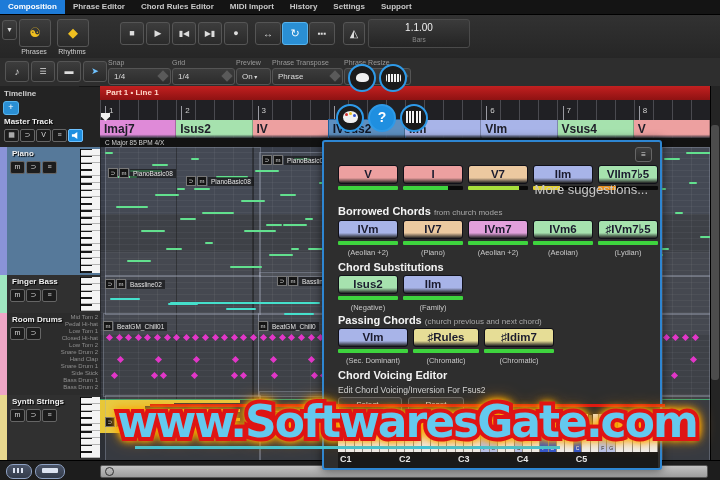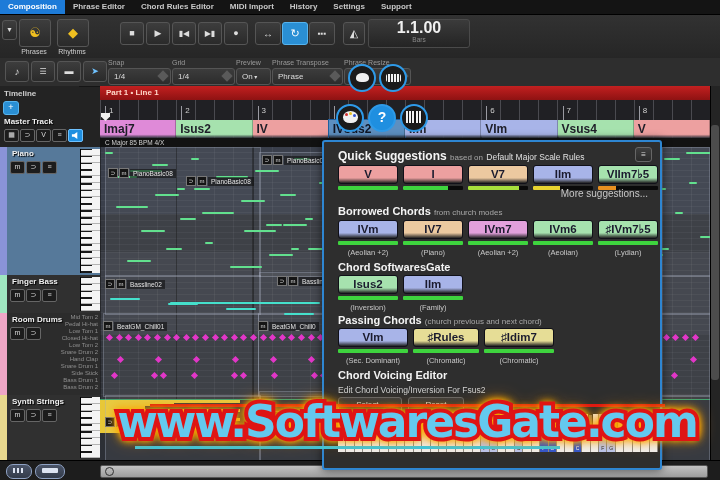--- a/index.html
+++ b/index.html
@@ -13,21 +13,21 @@
   #app-circle{position:absolute;right:4px;top:1px;width:11px;height:11px;border-radius:50%;background:#2a2a2a;border:1px solid #888;color:#eee;font-size:7px;text-align:center;line-height:11px;font-weight:bold}
   
   #toolbar1{position:absolute;left:0;top:14px;width:720px;height:44px;background:linear-gradient(#323232,#262626);border-bottom:1px solid #111}
   #toolbar2{position:absolute;left:0;top:58px;width:720px;height:28px;background:#2e2e2e;border-bottom:1px solid #151515}
   .tbtn{position:absolute;background:linear-gradient(#3d3d3d,#2a2a2a);border:1px solid #555;border-radius:3px;color:#ddd;text-align:center}
   .tbtn.blue{background:#2a8fd4;border-color:#56b4ef;color:#fff}
   .tlabel{position:absolute;font-size:7px;color:#9a9a9a;white-space:nowrap}
   .spinbox{position:absolute;height:15px;background:linear-gradient(#3c3c3c,#2c2c2c);border:1px solid #555;border-radius:3px;color:#ddd;font-size:8px;line-height:15px;padding-left:5px}
   .spin-dia{position:absolute;right:3px;top:3px;width:8px;height:8px;background:#5a5a5a;transform:rotate(45deg)}
   .disp{position:absolute;background:linear-gradient(#3b3b3b,#242424);border:1px solid #4a4a4a;border-radius:3px;text-align:center}
-  .disp .v{font-size:16px;color:#f0f0f0;font-weight:bold;line-height:16px}
+  .disp .v{font-size:10px;color:#f0f0f0;font-weight:normal;line-height:16px}
   .disp .u{font-size:6.5px;color:#8a8a8a;line-height:7px}
   .iconlabel{position:absolute;font-size:7px;color:#cfcfcf;text-align:center}
   
   .circle{position:absolute;width:28px;height:28px;border-radius:50%;border:2.5px solid #2e9ae8;background:#1b1b1b;box-sizing:border-box;z-index:25;text-align:center}
   .circle.help{background:#1f8fe0;color:#fff;font-weight:bold;font-size:14px;line-height:23px}
   
   #leftpanel{position:absolute;left:0;top:86px;width:79px;height:374px;background:#232323}
   .strip{position:absolute;left:0;width:7px}
   .track-name{position:absolute;font-size:8px;font-weight:bold;color:#f0f0f0;text-shadow:1px 1px 1px #000}
   .mini-btn{position:absolute;width:13px;height:11px;background:#1c1c1c;border:1px solid #666;border-radius:2px;color:#ddd;font-size:7px;line-height:10px;text-align:center}
@@ -516,25 +516,20 @@
       <div class="chord-cell" style="left: 457.5px; width: 76.25px; background: linear-gradient(rgb(166, 226, 174), rgb(166, 226, 174) 80%, rgba(0, 0, 0, 0.25));">
         <span>Vsus4</span>
       </div>
       <div class="chord-cell" style="left: 533.75px; width: 76.25px; background: linear-gradient(rgb(237, 160, 160), rgb(237, 160, 160) 80%, rgba(0, 0, 0, 0.25));">
         <span>V</span>
       </div>
     </div>
   <div id="infostrip">C Major  85 BPM  4/X</div>
 
   <div id="popup">
-    <div class="sec-title" style="top:7px;font-size:12px">
-      <span>Quick Suggestions</span>
-      <span class="sec-sub">based on</span>
-      <span style="font-size:8.5px;color:#e0e0e0;font-weight:normal">Default Major Scale Rules</span>
-    </div>
     <div class="pbtn" style="right:8px;top:5px;width:15px;height:13px;font-size:8px">≡</div>
     <div id="quick-chips">
         <div class="chip" style="left: 14px; top: 23px; width: 60px; background: linear-gradient(rgb(237, 160, 160), rgb(237, 160, 160) 70%, rgba(0, 0, 0, 0.28)); position: absolute;">V</div>
         <div class="meter" style="left: 14px; top: 44px; width: 60px;">
           <i style="width: 100%; background: rgb(62, 212, 62);"></i>
         </div>
         <div class="chip" style="left: 79px; top: 23px; width: 60px; background: linear-gradient(rgb(237, 160, 160), rgb(237, 160, 160) 70%, rgba(0, 0, 0, 0.28)); position: absolute;">I</div>
         <div class="meter" style="left: 79px; top: 44px; width: 60px;">
           <i style="width: 75%; background: rgb(62, 212, 62);"></i>
         </div>
@@ -544,21 +539,21 @@
         </div>
         <div class="chip" style="left: 209px; top: 23px; width: 60px; background: linear-gradient(rgb(168, 180, 232), rgb(168, 180, 232) 70%, rgba(0, 0, 0, 0.28)); position: absolute;">IIm</div>
         <div class="meter" style="left: 209px; top: 44px; width: 60px;">
           <i style="width: 45%; background: rgb(232, 212, 48);"></i>
         </div>
         <div class="chip" style="left: 274px; top: 23px; width: 60px; background: linear-gradient(rgb(166, 226, 174), rgb(166, 226, 174) 70%, rgba(0, 0, 0, 0.28)); position: absolute;">VIIm7♭5</div>
         <div class="meter" style="left: 274px; top: 44px; width: 60px;">
           <i style="width: 30%; background: rgb(232, 144, 32);"></i>
         </div>
       </div>
-    <div class="caption" style="right:12px;top:46px;color:#c8c8c8;font-size:10px">More suggestions...</div>
+    <div class="caption" style="right:12px;top:40px;color:#c8c8c8;font-size:13px">More suggestions...</div>
     <div class="sec-title" style="top:63px">
       <span>Borrowed Chords</span>
       <span class="sec-sub">from  church modes</span>
     </div>
     <div id="borrowed-chips">
         <div class="chip" style="left: 14px; top: 78px; width: 60px; background: linear-gradient(rgb(168, 180, 232), rgb(168, 180, 232) 70%, rgba(0, 0, 0, 0.28)); position: absolute;">IVm</div>
         <div class="meter" style="left: 14px; top: 99px; width: 60px;">
           <i style="width: 100%; background: rgb(62, 212, 62);"></i>
         </div>
         <div class="caption" style="left: 10px; top: 106px; width: 68px;">(Aeolian +2)</div>
@@ -576,27 +571,27 @@
         <div class="meter" style="left: 209px; top: 99px; width: 60px;">
           <i style="width: 100%; background: rgb(62, 212, 62);"></i>
         </div>
         <div class="caption" style="left: 205px; top: 106px; width: 68px;">(Aeolian)</div>
         <div class="chip" style="left: 274px; top: 78px; width: 60px; background: linear-gradient(rgb(166, 226, 174), rgb(166, 226, 174) 70%, rgba(0, 0, 0, 0.28)); position: absolute;">♯IVm7♭5</div>
         <div class="meter" style="left: 274px; top: 99px; width: 60px;">
           <i style="width: 100%; background: rgb(62, 212, 62);"></i>
         </div>
         <div class="caption" style="left: 270px; top: 106px; width: 68px;">(Lydian)</div>
       </div>
-    <div class="sec-title" style="top:119px">Chord SoftwaresGate</div>
+    <div class="sec-title" style="top:119px">Chord Substitutions</div>
     <div id="subs-chips">
         <div class="chip" style="left: 14px; top: 133px; width: 60px; background: linear-gradient(rgb(166, 226, 174), rgb(166, 226, 174) 70%, rgba(0, 0, 0, 0.28)); position: absolute;">Isus2</div>
         <div class="meter" style="left: 14px; top: 154px; width: 60px;">
           <i style="width: 100%; background: rgb(62, 212, 62);"></i>
         </div>
-        <div class="caption" style="left: 10px; top: 161px; width: 68px;">(Inversion)</div>
+        <div class="caption" style="left: 10px; top: 161px; width: 68px;">(Negative)</div>
         <div class="chip" style="left: 79px; top: 133px; width: 60px; background: linear-gradient(rgb(168, 180, 232), rgb(168, 180, 232) 70%, rgba(0, 0, 0, 0.28)); position: absolute;">IIm</div>
         <div class="meter" style="left: 79px; top: 154px; width: 60px;">
           <i style="width: 100%; background: rgb(62, 212, 62);"></i>
         </div>
         <div class="caption" style="left: 75px; top: 161px; width: 68px;">(Family)</div>
       </div>
     <div class="sec-title" style="top:172px">
       <span>Passing Chords</span>
       <span class="sec-sub">(church previous and next chord)</span>
     </div>
@@ -697,20 +692,27 @@
         <div class="bkey" style="left: 216.347px;"></div>
         <div class="bkey" style="left: 224.768px;"></div>
         <div class="bkey" style="left: 241.611px;"></div>
         <div class="bkey" style="left: 250.032px;"></div>
         <div class="bkey" style="left: 266.874px;"></div>
         <div class="bkey" style="left: 275.295px;"></div>
         <div class="bkey" style="left: 283.716px;"></div>
         <div class="bkey" style="left: 300.558px;"></div>
         <div class="bkey" style="left: 308.979px;"></div>
       </div>
+    <div id="octstrip">
+        <div class="oct-label" style="left: 2px;">C1</div>
+        <div class="oct-label" style="left: 60.9474px;">C2</div>
+        <div class="oct-label" style="left: 119.895px;">C3</div>
+        <div class="oct-label" style="left: 178.842px;">C4</div>
+        <div class="oct-label" style="left: 237.789px;">C5</div>
+      </div>
   </div>
 
   <div id="bottombar"></div>
   <div class="pill" style="left:6px;top:464px;width:24px">
     <span style="display:block;margin:3px auto 0;width:12px;height:5px;background:repeating-linear-gradient(90deg,#dde4f2 0 2px,transparent 2px 4px)"></span>
   </div>
   <div class="pill" style="left:35px;top:464px;width:28px">
     <span style="display:block;margin:3px auto 0;width:16px;height:5px;background:#dde4f2;border-radius:1px"></span>
   </div>
   <div id="hscroll">

